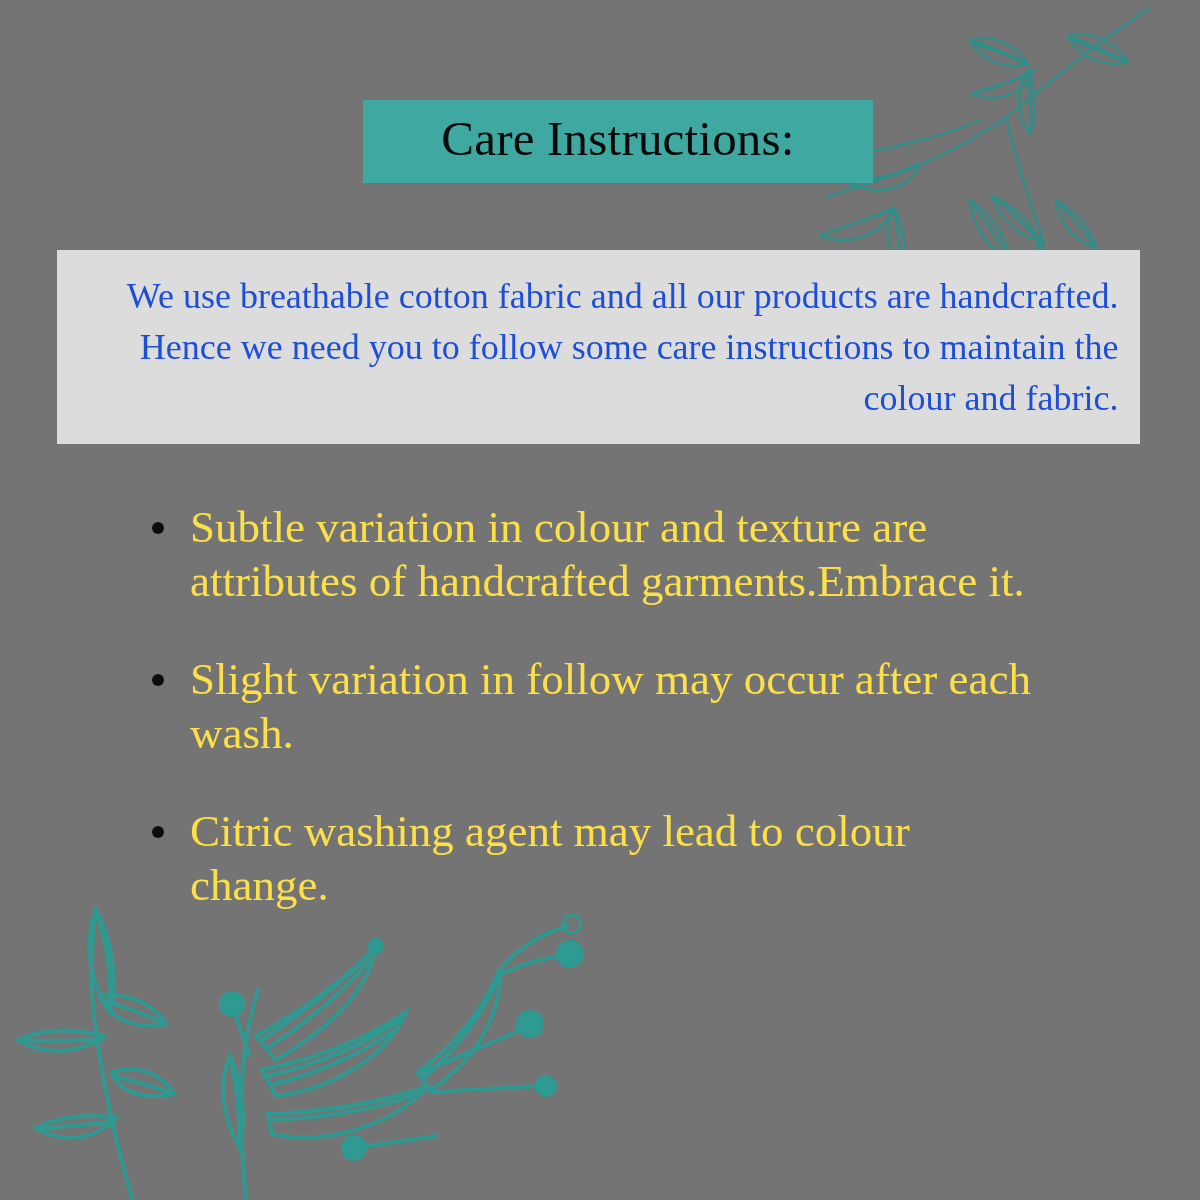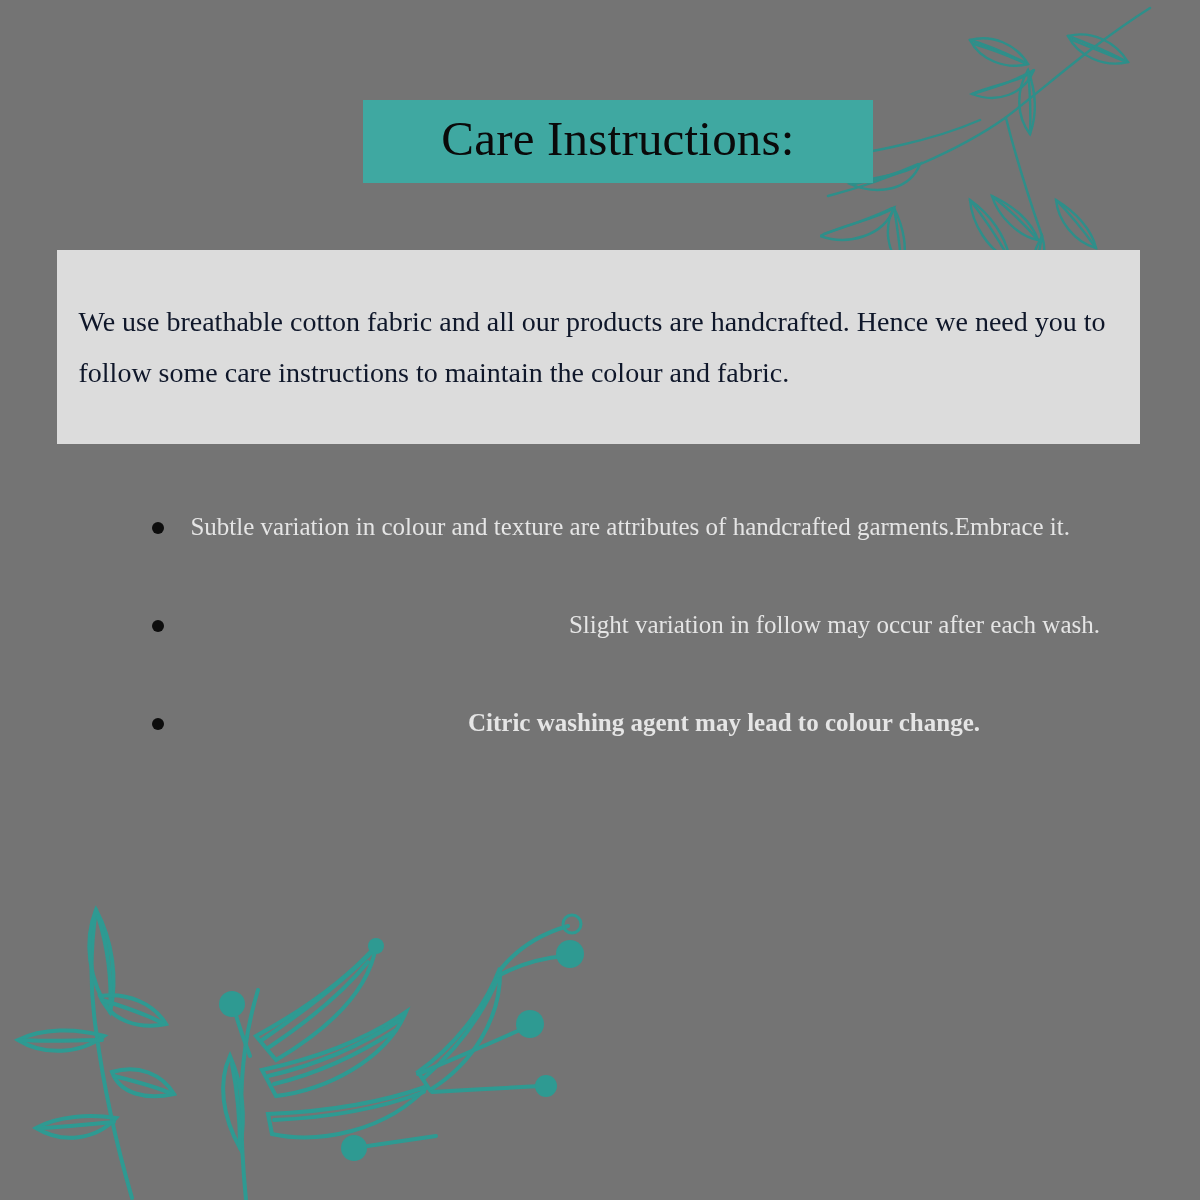--- a/index.html
+++ b/index.html
@@ -73,50 +73,49 @@
     top: 250px;
     width: 1083px;
     height: 194px;
     background: #DCDCDC;
     z-index: 4;
     display: flex;
     align-items: center;
     justify-content: center;
   }
   #intro-text {
-    color: #0f172a;
-    font-size: 28px;
+    color: #1d4ed8;
+    font-size: 36px;
     line-height: 51px;
-    text-align: left;
+    text-align: right;
     width: 1040px;
     font-family: "Liberation Serif", "DejaVu Serif", serif;
   }
 
   
   #care-list {
     position: absolute;
     left: 140px;
     top: 500px;
     width: 990px;
     z-index: 5;
     margin: 0;
     padding: 0;
     list-style: none;
   }
   .care-item {
     position: relative;
     padding-left: 50px;
     margin-bottom: 44px;
-    color: #e5e5e5;
-    font-size: 25px;
+    color: #fde047;
+    font-size: 45px;
     line-height: 54px;
     font-family: "Liberation Serif", "DejaVu Serif", serif;
-    text-align: right;
-  }
-  .care-item:last-child { margin-bottom: 16px; font-weight: bold; }
+  }
+  .care-item:last-child { margin-bottom: 16px; }
   .care-bullet {
     position: absolute;
     left: 12px;
     top: 22px;
     width: 12px;
     height: 12px;
     border-radius: 50%;
     background: #0d0d0d;
   }
   .care-text { display: block; }

